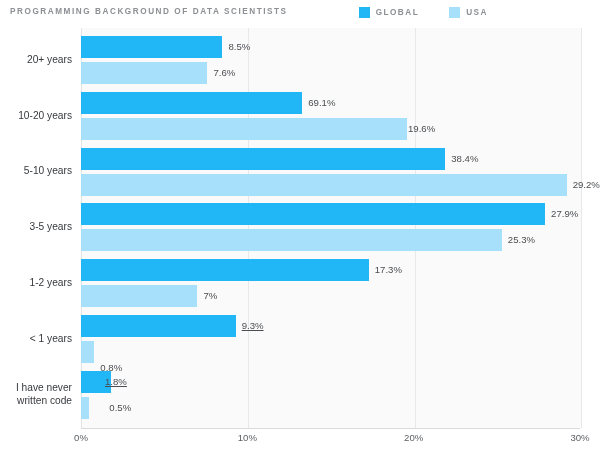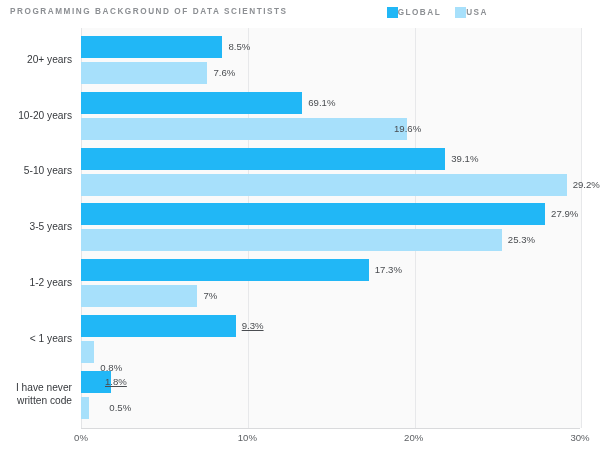--- a/index.html
+++ b/index.html
@@ -23,21 +23,21 @@
     font-size:8.2px;
     letter-spacing:1.55px;
     color:#8c8f93;
     font-weight:bold;
     white-space:nowrap;
   }
   .legend{
     position:absolute;right:8px;top:7px;
     display:flex;align-items:center;gap:14px;
   }
-  .legend-item{display:flex;align-items:center;gap:0;}
+  .legend-item{display:flex;align-items:center;gap:6px;margin-left:16px;}
   .legend-swatch{width:11px;height:11px;display:block;border-radius:0;}
   .legend-label{
     font-size:8.2px;letter-spacing:1.5px;color:#8c8f93;font-weight:bold;
     white-space:nowrap;
   }
   
   .plot-area{
     position:absolute;
     left:81px;top:28px;
     width:499px;height:400px;
@@ -115,24 +115,24 @@
       <div class="xtick-label" style="left: 580px;">30%</div>
       <div class="cat-label" style="top: 53.75px;">20+ years</div>
       <div class="bar" style="left: 81px; top: 36px; width: 141.383px; background: rgb(33, 183, 246);"></div>
       <div class="bar-label" style="left: 228.383px; top: 36px;">8.5%</div>
       <div class="bar" style="left: 81px; top: 62px; width: 126.413px; background: rgb(167, 224, 251);"></div>
       <div class="bar-label" style="left: 213.413px; top: 62px;">7.6%</div>
       <div class="cat-label" style="top: 109.55px;">10-20 years</div>
       <div class="bar" style="left: 81px; top: 91.8px; width: 221.223px; background: rgb(33, 183, 246);"></div>
       <div class="bar-label" style="left: 308.223px; top: 91.8px;">69.1%</div>
       <div class="bar" style="left: 81px; top: 117.8px; width: 326.013px; background: rgb(167, 224, 251);"></div>
-      <div class="bar-label" style="left: 394px; top: 117.8px;">19.6%</div>
+      <div class="bar-label" style="left: 408px; top: 117.8px;">19.6%</div>
       <div class="cat-label" style="top: 165.35px;">5-10 years</div>
       <div class="bar" style="left: 81px; top: 147.6px; width: 364.27px; background: rgb(33, 183, 246);"></div>
-      <div class="bar-label" style="left: 451.27px; top: 147.6px;">39.1%</div>
+      <div class="bar-label" style="left: 451.27px; top: 147.6px;">38.4%</div>
       <div class="bar" style="left: 81px; top: 173.6px; width: 485.693px; background: rgb(167, 224, 251);"></div>
       <div class="bar-label" style="left: 572.693px; top: 173.6px;">29.2%</div>
       <div class="cat-label" style="top: 221.15px;">3-5 years</div>
       <div class="bar" style="left: 81px; top: 203.4px; width: 464.07px; background: rgb(33, 183, 246);"></div>
       <div class="bar-label" style="left: 551.07px; top: 203.4px; text-align: center;">27.9%</div>
       <div class="bar" style="left: 81px; top: 229.4px; width: 420.823px; background: rgb(167, 224, 251);"></div>
       <div class="bar-label" style="left: 507.823px; top: 229.4px;">25.3%</div>
       <div class="cat-label" style="top: 276.95px;">1-2 years</div>
       <div class="bar" style="left: 81px; top: 259.2px; width: 287.757px; background: rgb(33, 183, 246);"></div>
       <div class="bar-label" style="left: 374.757px; top: 259.2px;">17.3%</div>

